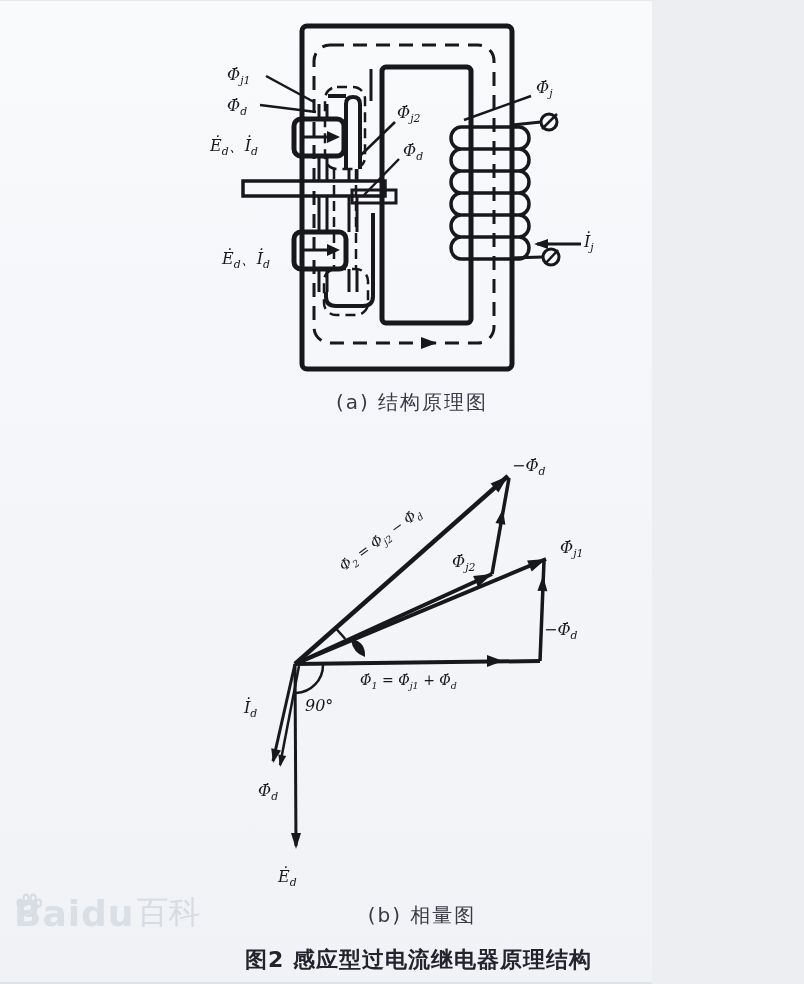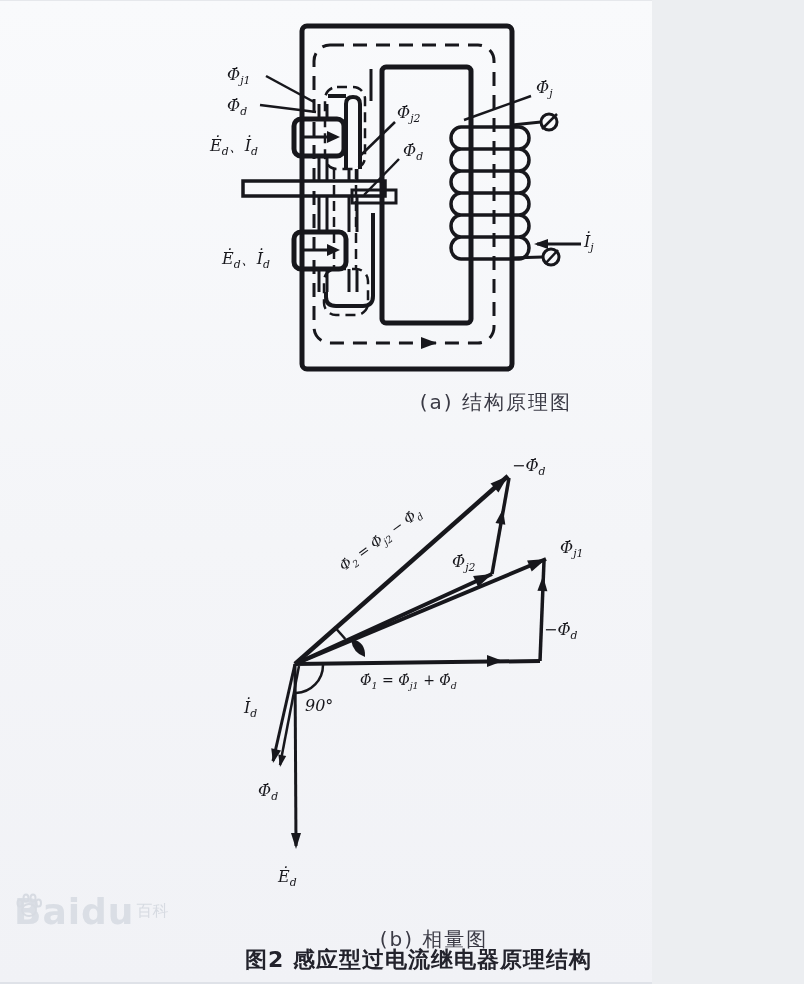--- a/index.html
+++ b/index.html
@@ -4,21 +4,21 @@
 <style>
   html,body{margin:0;padding:0;}
   body{font-family:"DejaVu Sans",sans-serif;background:#eceef1;}
   #canvas{position:relative;width:652px;height:984px;background:linear-gradient(180deg,#f9fafc 0%,#f4f5f8 55%,#f1f2f6 100%);overflow:hidden;border-top:1px solid #e6e8ec;}
   #canvas:after{content:"";position:absolute;left:0;right:0;bottom:0;height:3px;background:#dfe2e8;}
   svg{position:absolute;left:0;top:0;}
   .cap{position:absolute;text-align:center;color:#3a3a45;font-size:20px;letter-spacing:2px;}
   .cap-main{position:absolute;text-align:left;color:#23232c;font-size:22px;font-weight:bold;letter-spacing:1px;}
   .wm{position:absolute;left:14px;top:890px;display:flex;align-items:center;gap:2px;color:#d7dbe2;user-select:none;}
   .wm .b{font-size:36px;font-weight:bold;letter-spacing:1px;color:#dadee5;}
-  .wm .s{font-size:16px;color:#d7dbe2;}
+  .wm .s{font-size:32px;color:#d7dbe2;}
   text{fill:#17171c;}
   .mlabel{font-family:"DejaVu Serif",serif;font-style:italic;font-size:16px;}
   .mlabel-sm{font-family:"DejaVu Serif",serif;font-style:italic;font-size:14px;}
   .ink{stroke:#17171c;fill:none;}
 </style>
 </head>
 <body>
 
 <div id="canvas">
 
@@ -144,22 +144,22 @@
     <text class="mlabel" x="560" y="552"><tspan>Φ̇</tspan><tspan dy="4" font-size="68%">j1</tspan></text>
     <text class="mlabel" x="544" y="634"><tspan>−</tspan><tspan>Φ̇</tspan><tspan dy="4" font-size="68%">d</tspan></text>
     <text class="mlabel-sm" x="360" y="684"><tspan>Φ̇</tspan><tspan dy="4" font-size="68%">1</tspan><tspan dy="-4"> = </tspan><tspan>Φ̇</tspan><tspan dy="4" font-size="68%">j1</tspan><tspan dy="-4"> + </tspan><tspan>Φ̇</tspan><tspan dy="4" font-size="68%">d</tspan></text>
     <text class="mlabel" x="305" y="710" font-size="15">90°</text>
     <text class="mlabel" x="244" y="712"><tspan>İ</tspan><tspan dy="4" font-size="68%">d</tspan></text>
     <text class="mlabel" x="258" y="795"><tspan>Φ̇</tspan><tspan dy="4" font-size="68%">d</tspan></text>
     <text class="mlabel" x="278" y="881"><tspan>Ė</tspan><tspan dy="4" font-size="68%">d</tspan></text>
   </g>
 </svg>
 
-  <div class="cap" style="left:252px;top:388px;width:320px;text-align:right;">(a) 结构原理图</div>
-  <div class="cap" style="left:274px;top:901px;width:320px;margin-top:24px;">(b) 相量图</div>
+  <div class="cap" style="left:252px;top:388px;width:320px;">(a) 结构原理图</div>
+  <div class="cap" style="left:262px;top:901px;width:320px;">(b) 相量图</div>
   <div class="cap-main" style="left:245px;top:944px;width:360px;">图2 感应型过电流继电器原理结构</div>
 
   <div class="wm">
     <span class="b">Baidu</span>
     <svg width="30" height="30" viewBox="0 0 30 30">
       <g stroke="#d7dbe2" stroke-width="2" fill="none">
         <ellipse cx="15" cy="19" rx="7" ry="6"></ellipse>
         <ellipse cx="6" cy="12" rx="2.5" ry="3.5"></ellipse>
         <ellipse cx="12" cy="7" rx="2.5" ry="3.5"></ellipse>
         <ellipse cx="19" cy="7" rx="2.5" ry="3.5"></ellipse>

